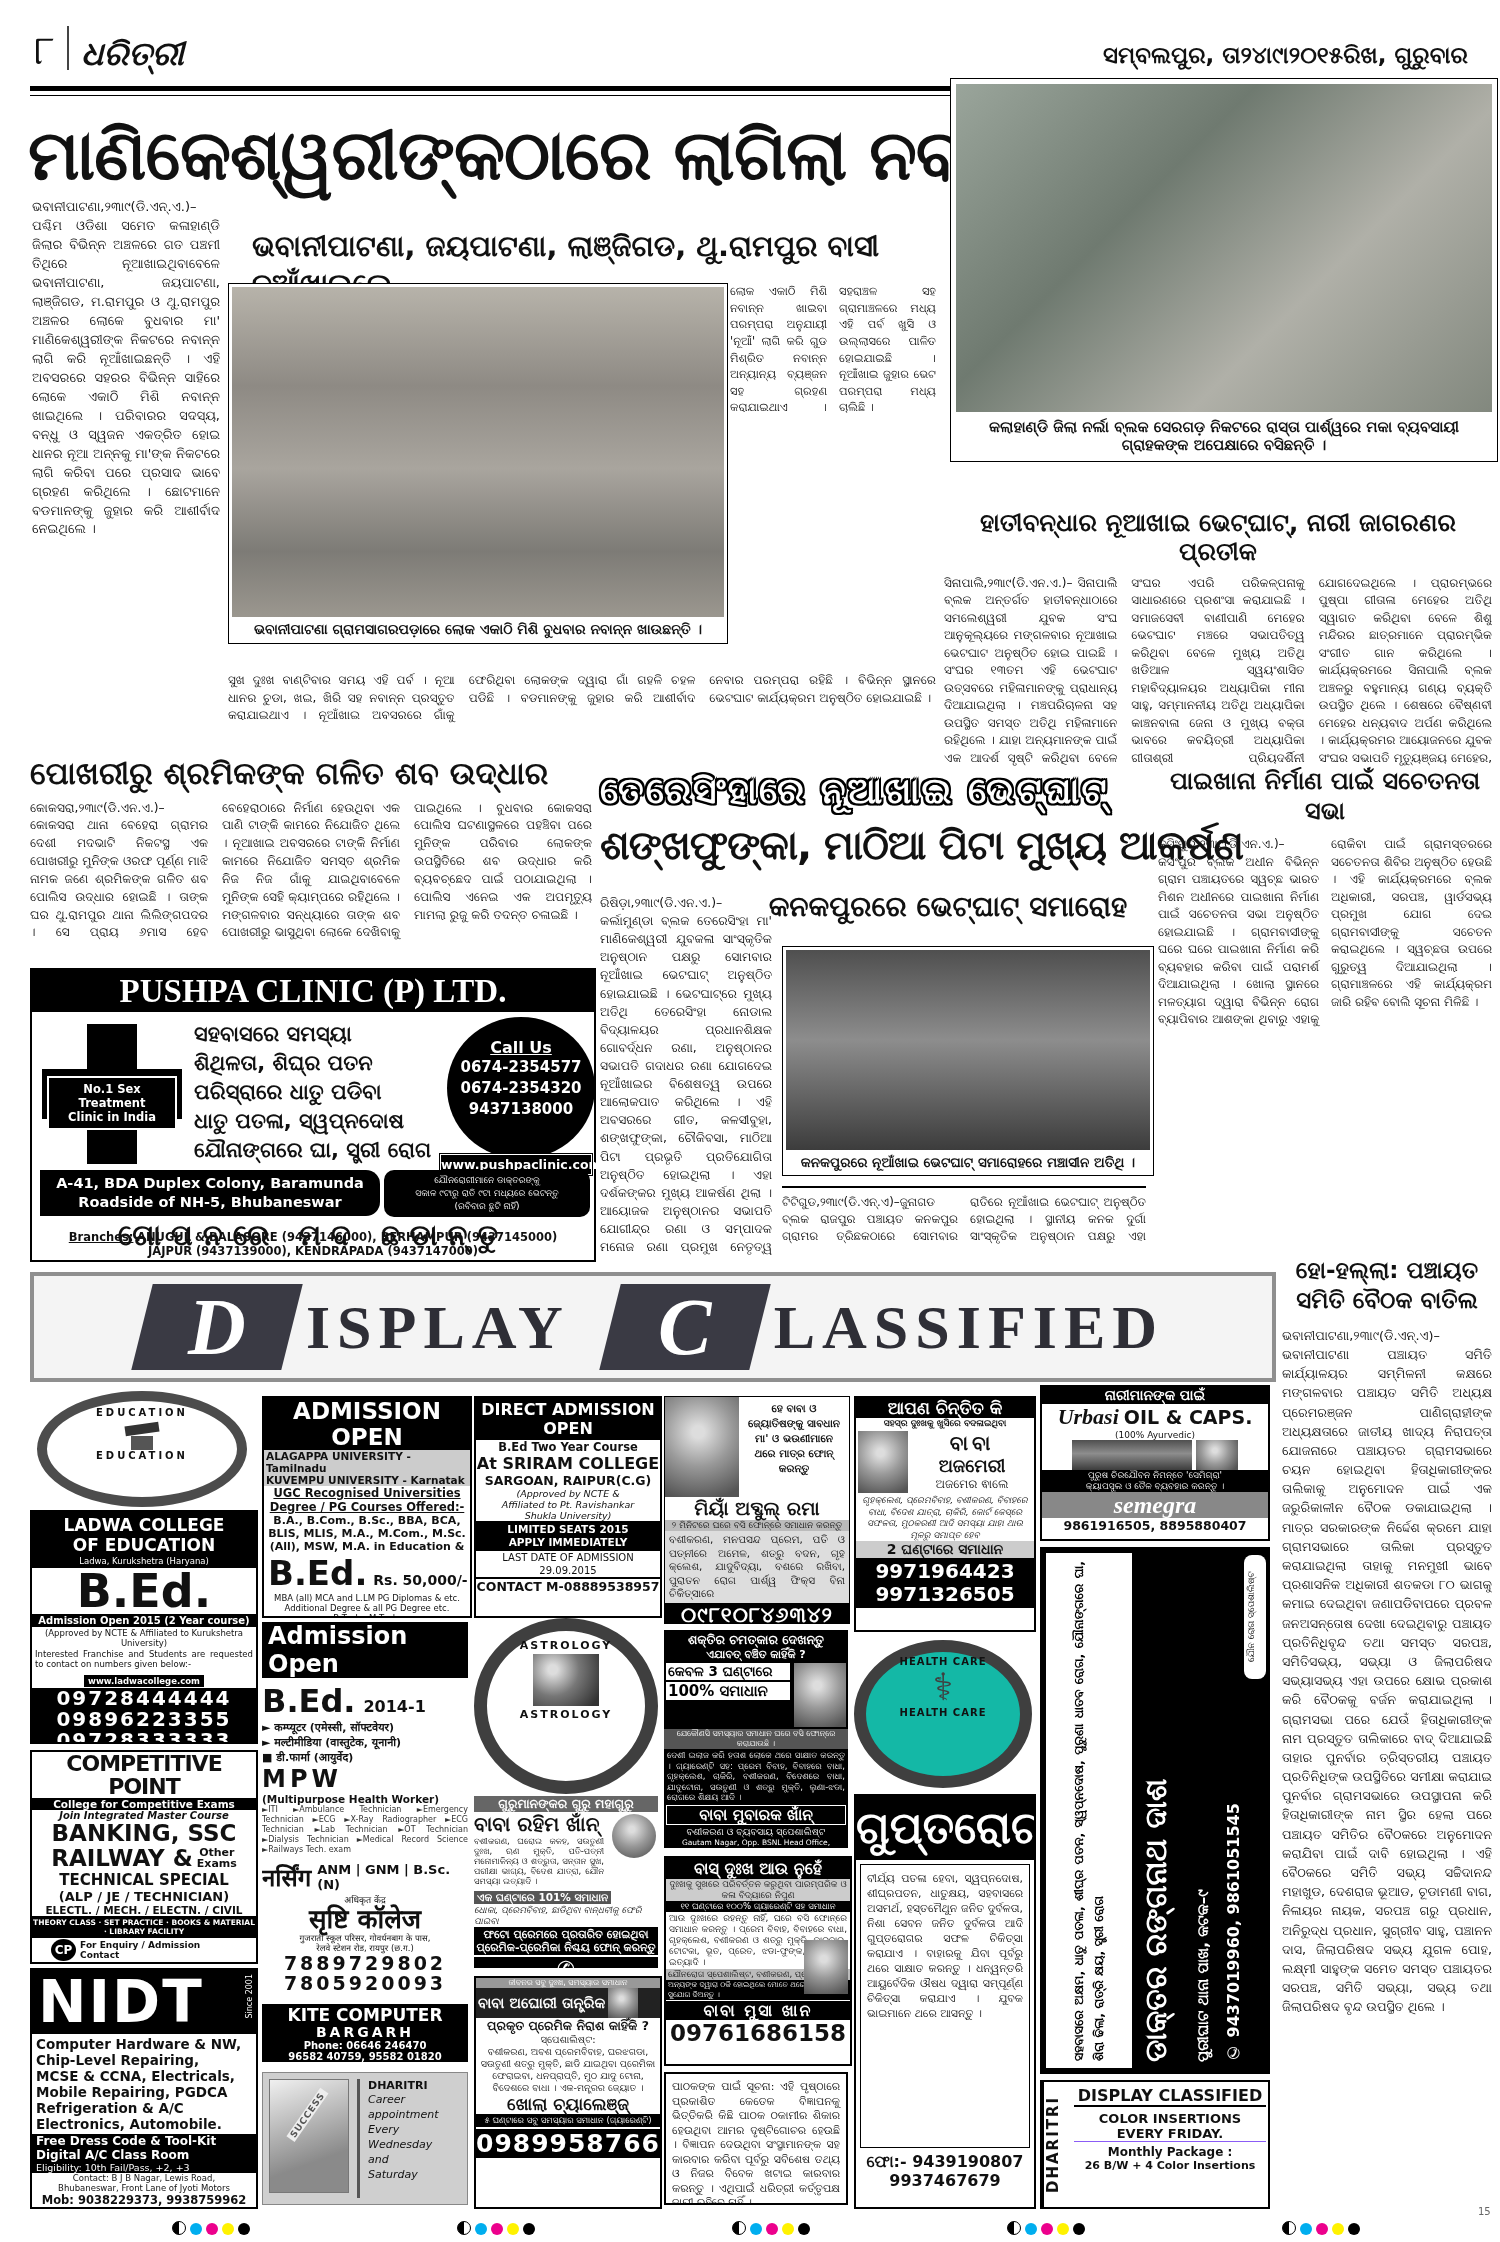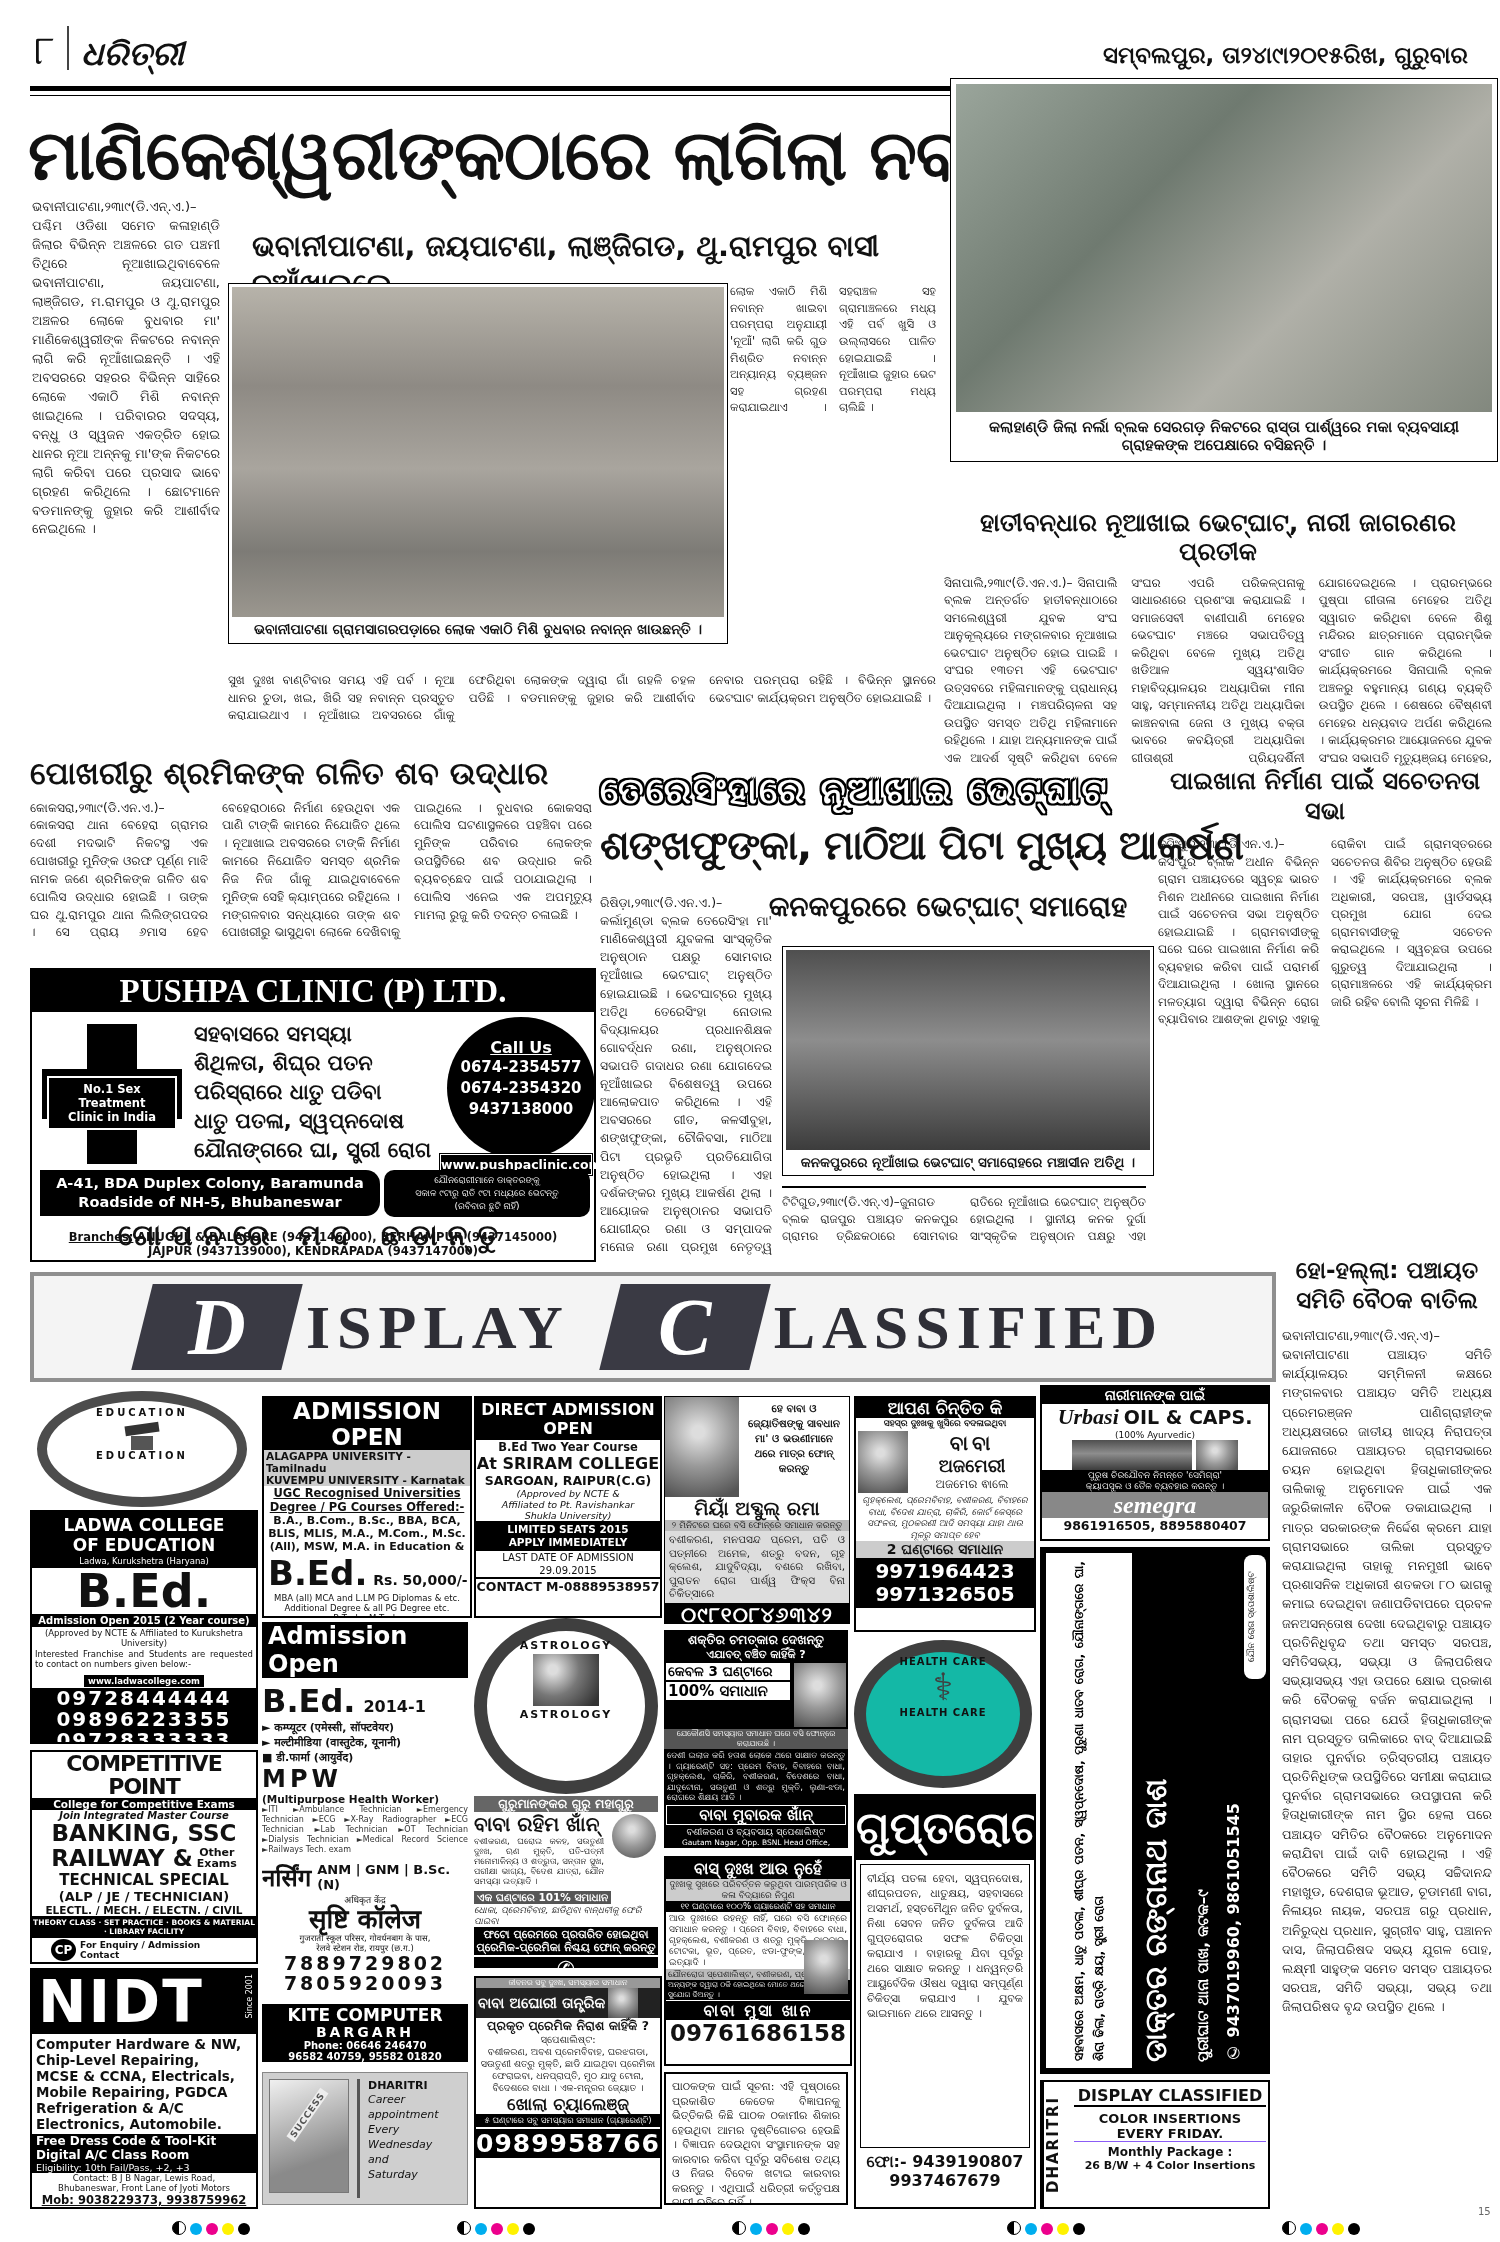--- a/index.html
+++ b/index.html
@@ -192,21 +192,21 @@
 Chip-Level Repairing,
 MCSE &amp; CCNA, Electricals,
 Mobile Repairing, PGDCA
 Refrigeration &amp; A/C
 Electronics, Automobile.</div>
     <div class="inv b" style="font-size:12px;padding:0 4px;">Free Dress Code &amp; Tool-Kit</div>
     <div class="inv b" style="font-size:12px;padding:0 4px;">Digital A/C Class Room</div>
     <div class="inv" style="font-size:9.5px;padding:0 4px;">Eligibility: 10th Fail/Pass, +2, +3</div>
     <div class="ctr pre" style="font-size:8.5px;line-height:10px;">Contact: B J B Nagar, Lewis Road,
 Bhubaneswar, Front Lane of Jyoti Motors</div>
-    <div class="ctr b" style="font-size:11.5px;text-decoration:underline;">Mob: 9038229373, 9938759962</div>
+    <div class="ctr b" style="font-size:11.5px;">Mob: 9038229373, 9938759962</div>
   </div>
 
   <div class="abs adbox" style="left:262px;top:1396px;width:206px;height:218px;">
     <div class="inv ctr b" style="font-size:23px;">ADMISSION OPEN</div>
     <div class="b" style="font-size:10.5px;background:#ccc;padding:0 2px;">ALAGAPPA UNIVERSITY - Tamilnadu</div>
     <div class="b" style="font-size:10.5px;background:#ccc;padding:0 2px;">KUVEMPU UNIVERSITY  - Karnatak</div>
     <div class="ctr b pre" style="font-size:11.5px;text-decoration:underline;line-height:14px;">UGC Recognised Universities
 Degree / PG Courses Offered:-</div>
     <div class="ctr b" style="font-size:11px;line-height:13px;padding:0 2px;">B.A., B.Com., B.Sc., BBA, BCA, BLIS, MLIS, M.A., M.Com., M.Sc. (All), MSW, M.A. in Education &amp;</div>
     <div style="display:flex;align-items:baseline;gap:6px;padding-left:4px;">

